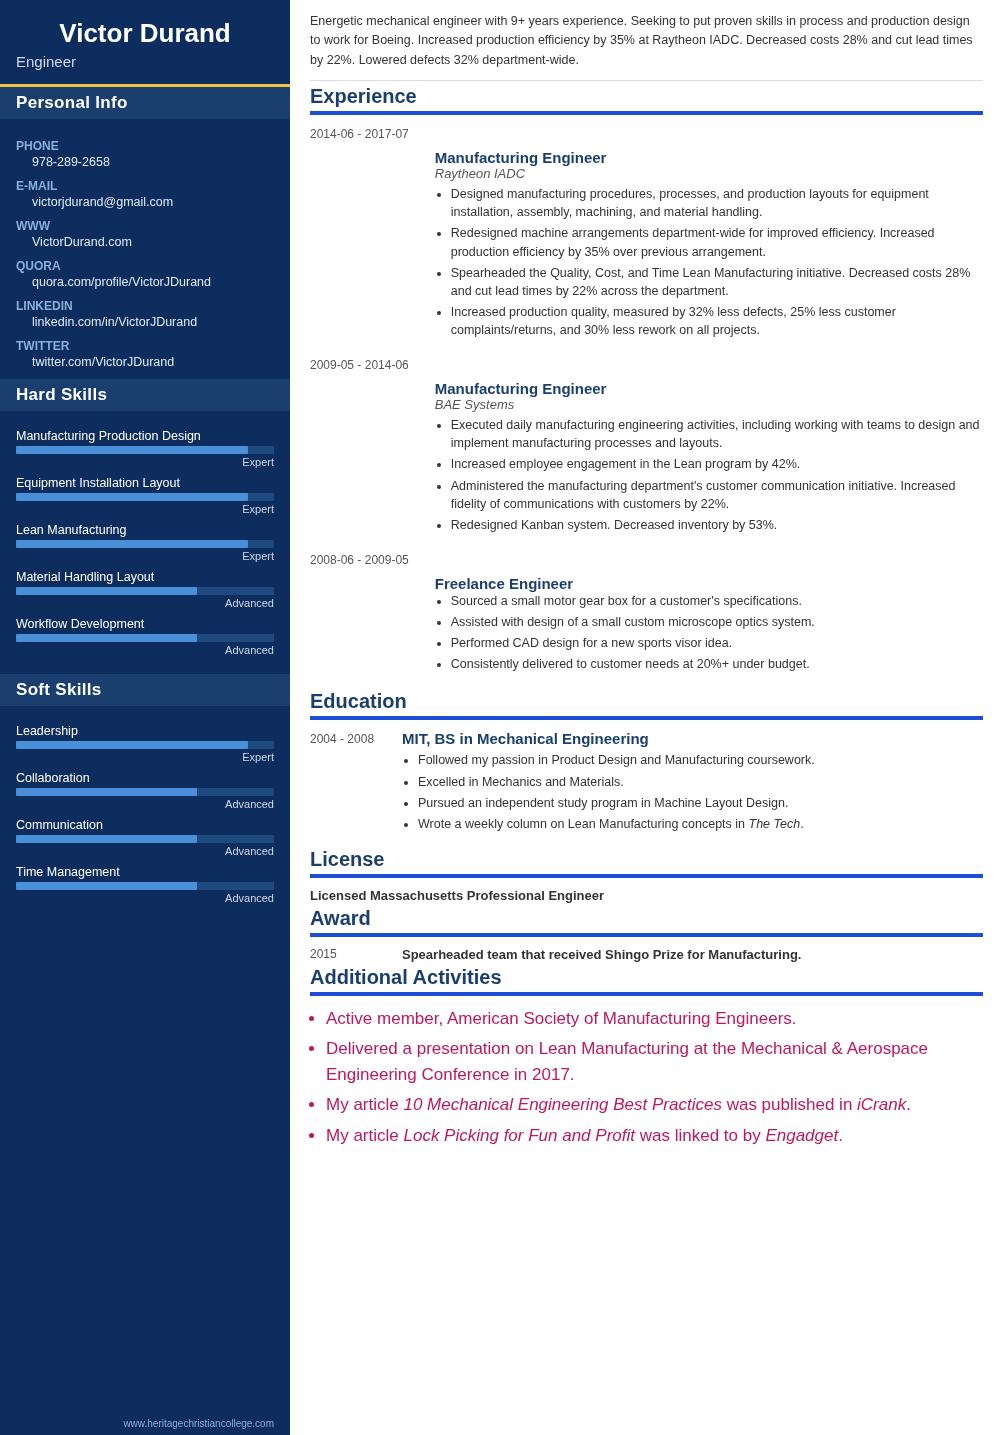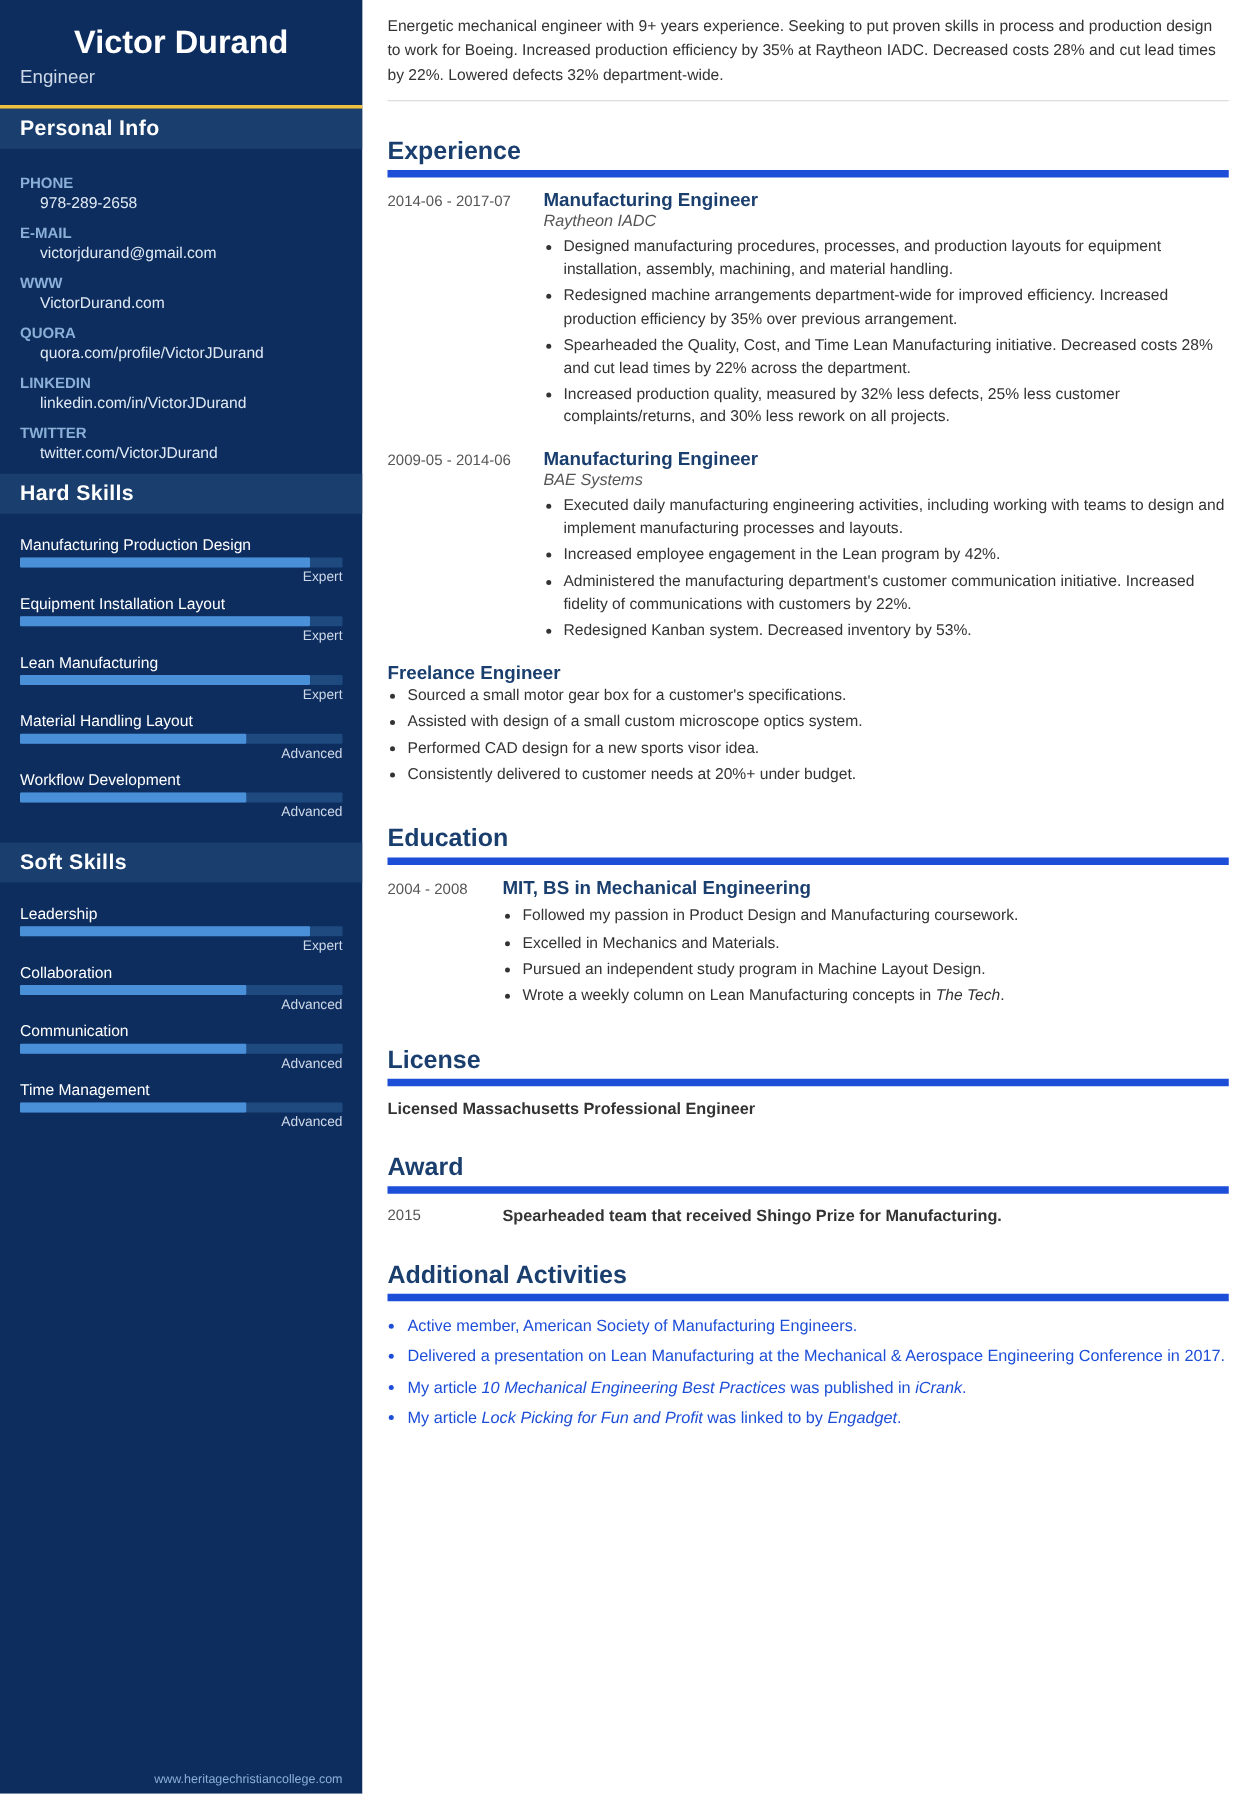--- a/index.html
+++ b/index.html
@@ -85,51 +85,51 @@
       color: #333;
       line-height: 1.55;
       padding-bottom: 10px;
       border-bottom: 1px solid #ddd;
     }
     
     .section-title {
       font-size: 20px;
       color: #1a3f6e;
       font-weight: bold;
-      border-bottom: 6px solid #1d4ed8;
+      border-bottom: 4px solid #1d4ed8;
       padding-bottom: 3px;
-      margin: 29px 0 10px 0;
+      margin: 4px 0 10px 0;
     }
     
     .experience-item { margin-bottom: 14px; }
     
     .exp-row { display: flex; gap: 26px; }
     .exp-date { font-size: 12px; color: #555; min-width: 80px; padding-top: 2px; white-space: nowrap; }
     .exp-body { flex: 1; }
-    .exp-job-title { font-size: 15px; font-weight: bold; color: #1a3f6e; }
+    .exp-job-title { font-size: 15px; font-weight: bold; color: #1a3f6e; margin-top: 24px; }
     .exp-company { font-size: 13px; color: #555; font-style: italic; margin-bottom: 4px; }
     .exp-bullets { padding-left: 16px; }
     .exp-bullets li { font-size: 12.5px; color: #333; margin-bottom: 3px; line-height: 1.45; }
     
     .edu-item { margin-bottom: 12px; }
     .edu-row { display: flex; gap: 12px; }
     .edu-date { font-size: 12px; color: #555; min-width: 80px; white-space: nowrap; padding-top: 2px; }
     .edu-body { flex: 1; }
     .edu-degree { font-size: 15px; font-weight: bold; color: #1a3f6e; }
     .edu-bullets { padding-left: 16px; margin-top: 4px; }
     .edu-bullets li { font-size: 12.5px; color: #333; margin-bottom: 3px; line-height: 1.45; }
     
     .license-text { font-size: 13px; font-weight: bold; color: #333; margin-top: 6px; }
     
     .award-row { display: flex; gap: 12px; margin-top: 6px; }
     .award-year { font-size: 12px; color: #555; min-width: 80px; white-space: nowrap; }
     .award-text { font-size: 13px; font-weight: bold; color: #333; }
     
     .activities-bullets { padding-left: 16px; margin-top: 6px; }
-    .activities-bullets li { font-size: 13px; color: #1d4ed8; margin-bottom: 5px; line-height: 1.5; }
+    .activities-bullets li { font-size: 17px; color: #be185d; margin-bottom: 5px; line-height: 1.5; }
     
     .footer-watermark {
       font-size: 10px;
       color: #8ab0d8;
       padding: 6px 16px;
       margin-top: auto;
       text-align: right;
     }
     
     em { font-style: italic; }
@@ -280,20 +280,21 @@
                 <li>Executed daily manufacturing engineering activities, including working with teams to design and implement manufacturing processes and layouts.</li>
                 <li>Increased employee engagement in the Lean program by 42%.</li>
                 <li>Administered the manufacturing department's customer communication initiative. Increased fidelity of communications with customers by 22%.</li>
                 <li>Redesigned Kanban system. Decreased inventory by 53%.</li>
               </ul>
       </div>
     </div>
   </div>
         <div class="experience-item">
     <div class="exp-row">
+      <div class="exp-date">2008-06 - 2009-05</div>
       <div class="exp-body">
         <div class="exp-job-title">Freelance Engineer</div>
 
         <ul class="exp-bullets">
                 <li>Sourced a small motor gear box for a customer's specifications.</li>
                 <li>Assisted with design of a small custom microscope optics system.</li>
                 <li>Performed CAD design for a new sports visor idea.</li>
                 <li>Consistently delivered to customer needs at 20%+ under budget.</li>
               </ul>
       </div>

